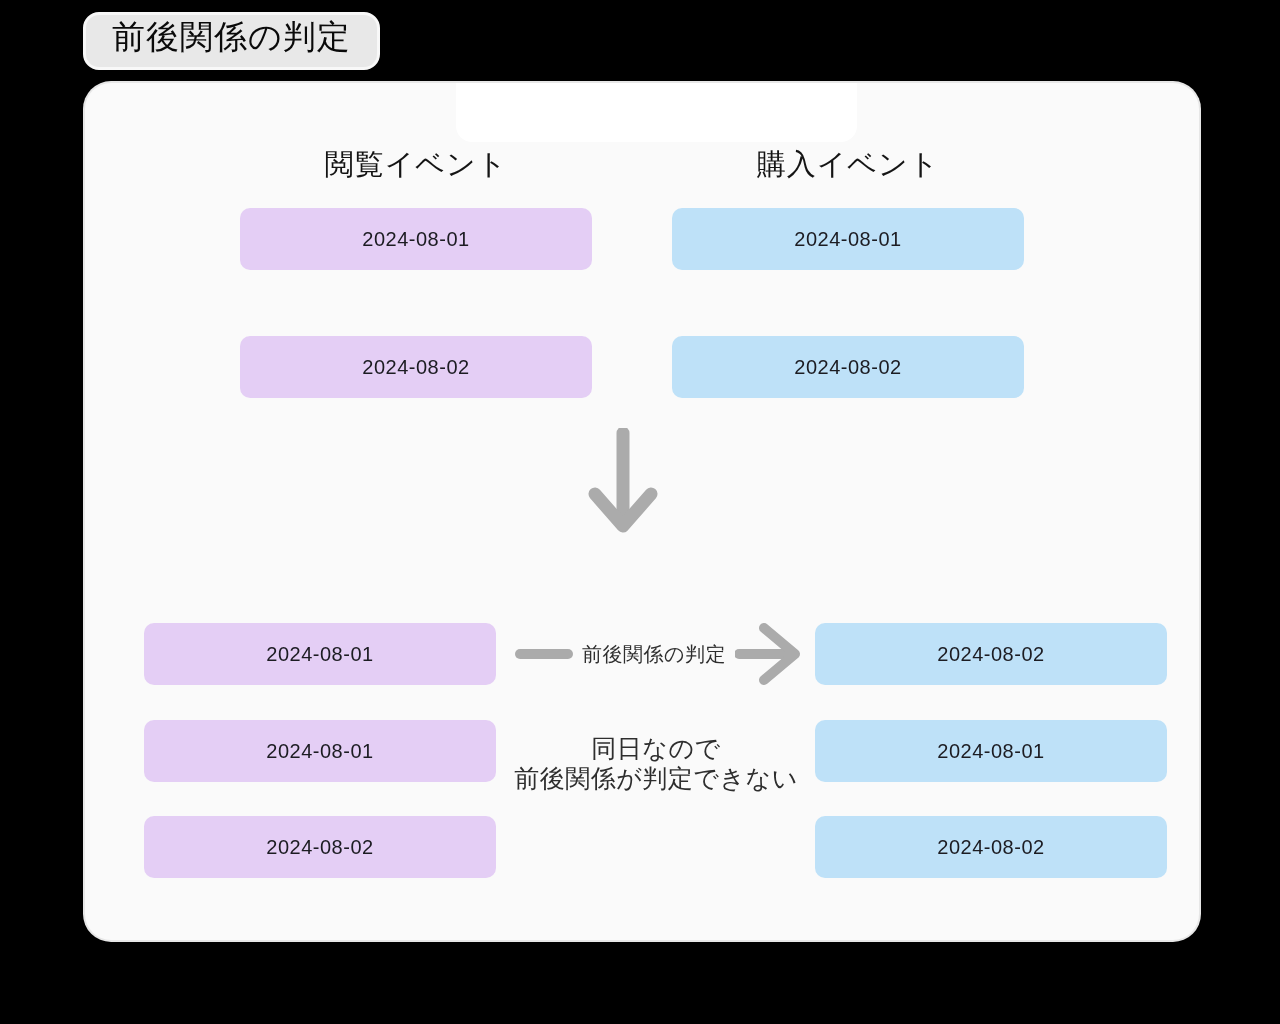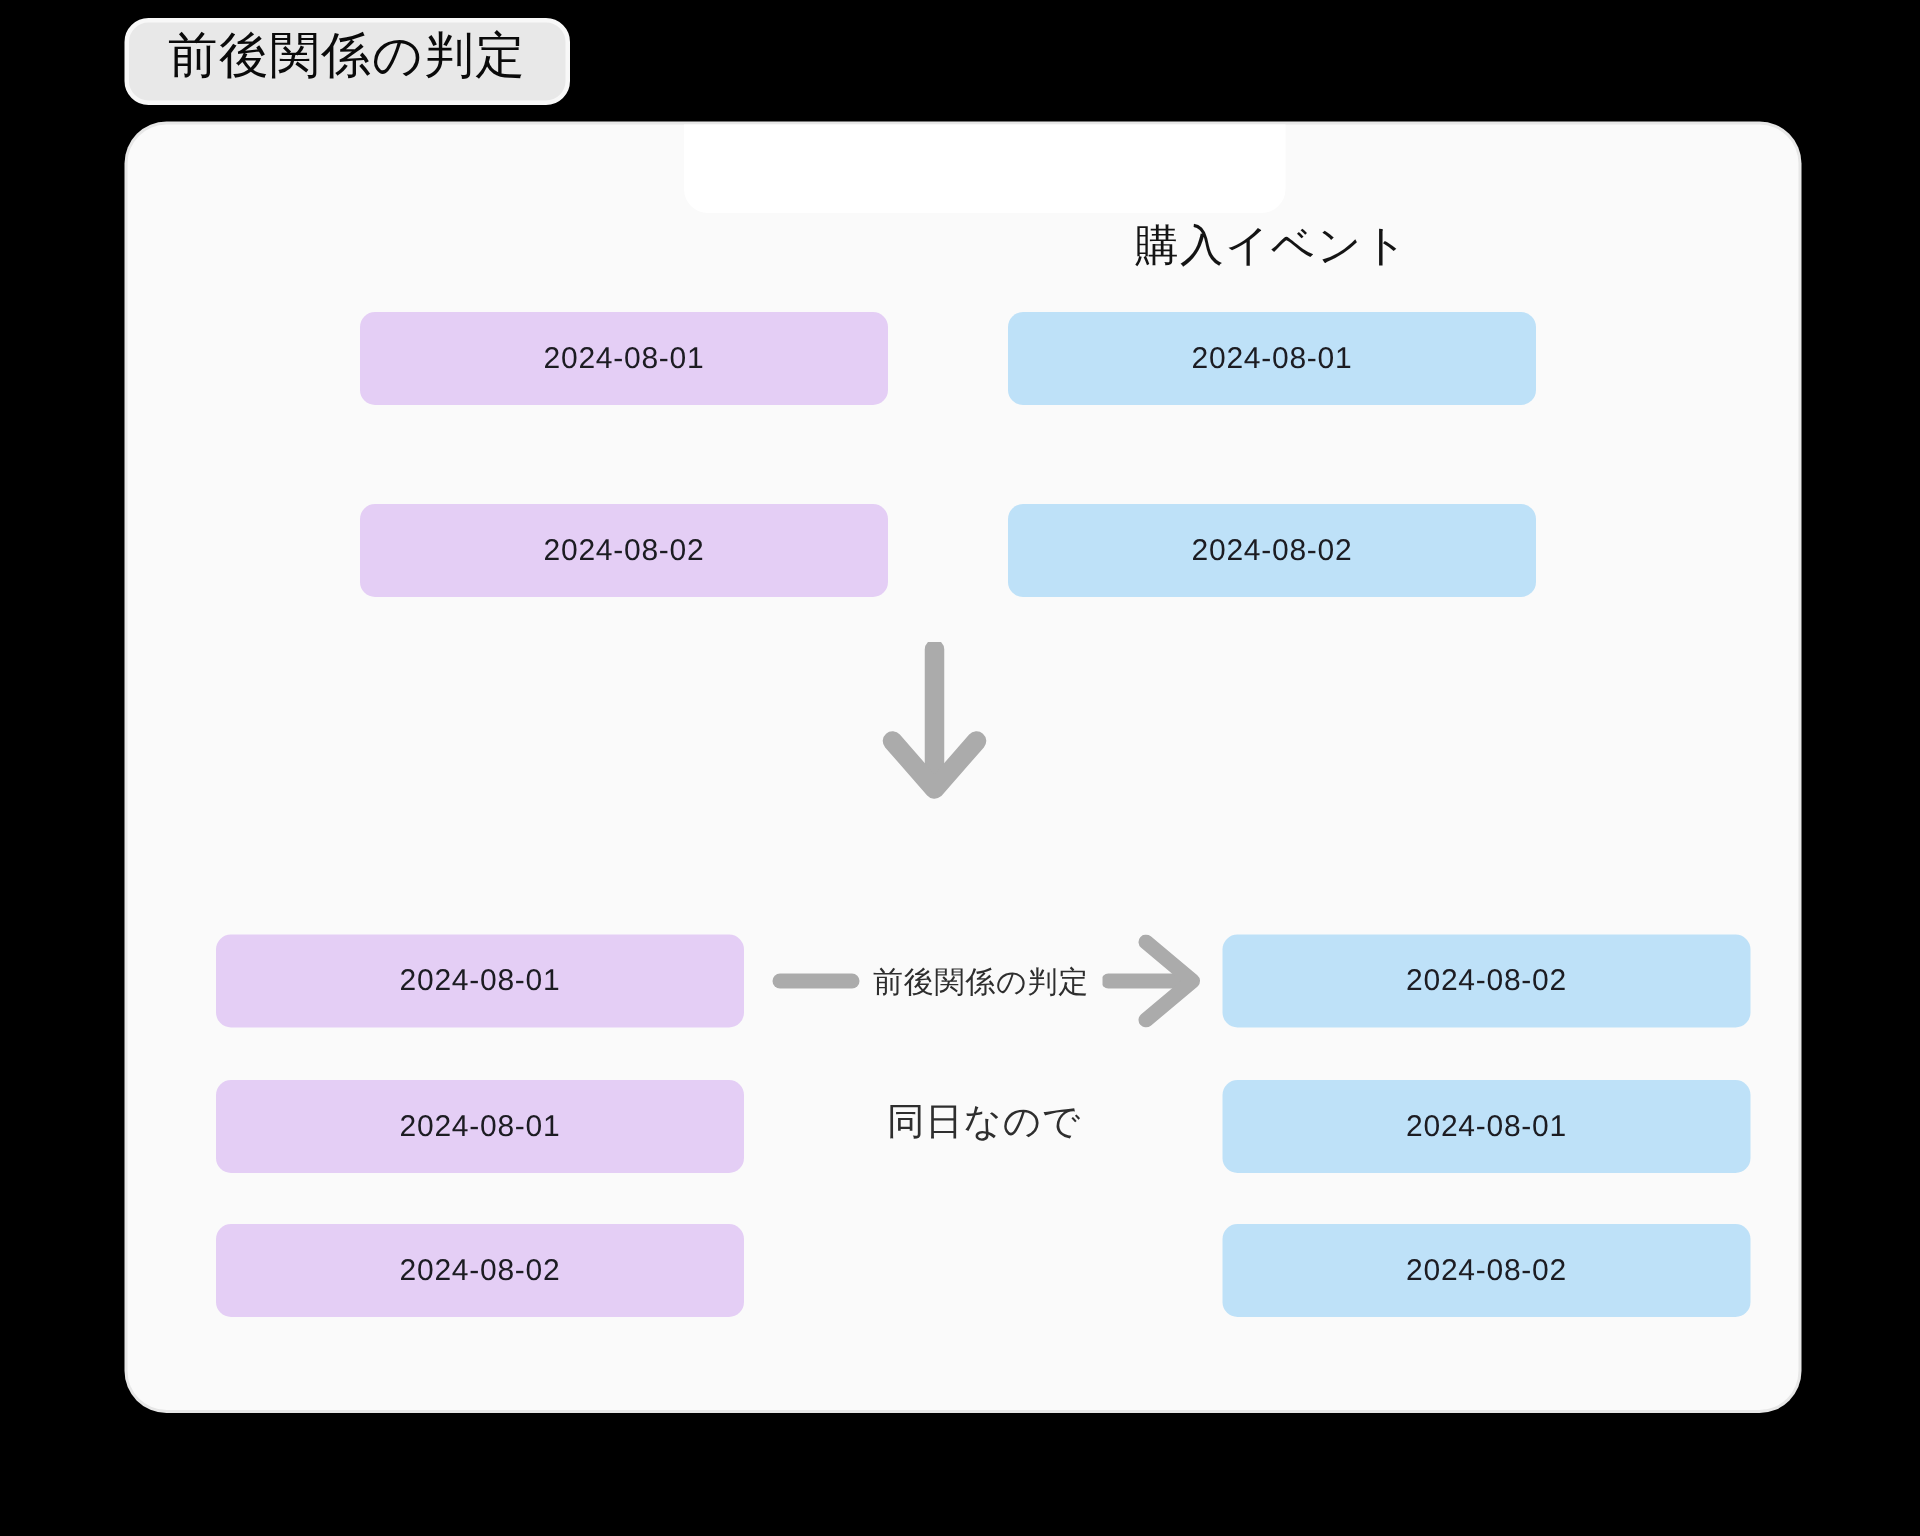--- a/index.html
+++ b/index.html
@@ -127,20 +127,21 @@
 <div class="canvas">
 
   <div class="badge">
     <span>前後関係の判定</span>
   </div>
 
   <div class="panel">
 
     <div class="top-highlight"></div>
 
+    <div class="col-header left">閲覧イベント</div>
     <div class="col-header right">購入イベント</div>
 
     <div class="box purple pos-t1l">2024-08-01</div>
     <div class="box blue pos-t1r">2024-08-01</div>
     <div class="box purple pos-t2l">2024-08-02</div>
     <div class="box blue pos-t2r">2024-08-02</div>
 
     <svg class="down-arrow" viewBox="0 0 70 110" fill="none" xmlns="http://www.w3.org/2000/svg">
       <path d="M35 5 L35 92" stroke="#ababab" stroke-width="13" stroke-linecap="round"></path>
       <path d="M7 66 L35 98 L63 66" stroke="#ababab" stroke-width="13" stroke-linecap="round" stroke-linejoin="round"></path>
@@ -158,16 +159,17 @@
       <div class="arrow-dash"></div>
       <div class="relation-label">前後関係の判定</div>
       <svg class="right-arrow" viewBox="0 0 68 62" fill="none" xmlns="http://www.w3.org/2000/svg">
         <path d="M4 31 L52 31" stroke="#ababab" stroke-width="10" stroke-linecap="round"></path>
         <path d="M29 5 L60 31 L29 57" stroke="#ababab" stroke-width="10" stroke-linecap="round" stroke-linejoin="round"></path>
       </svg>
     </div>
 
     <div class="same-day-note">
       <div>同日なので</div>
+      <div>前後関係が判定できない</div>
     </div>
 
   </div>
 </div>
 
 </body></html>

